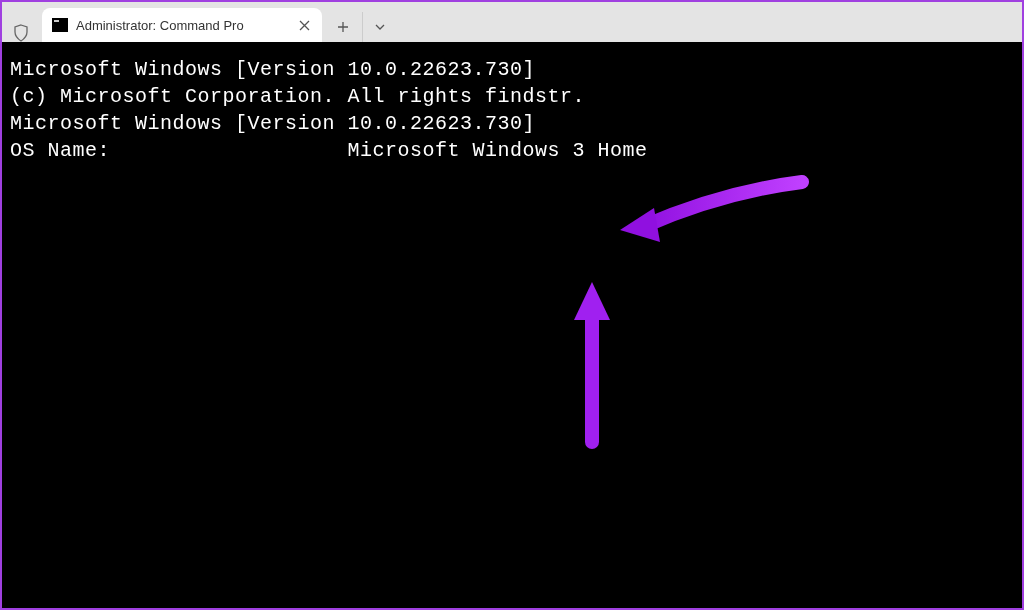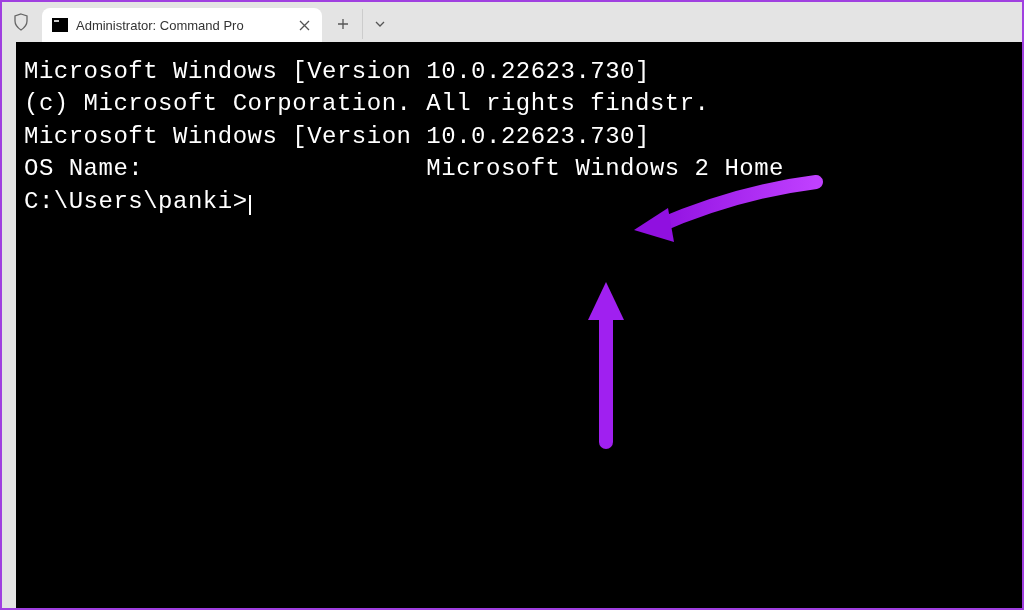--- a/index.html
+++ b/index.html
@@ -12,21 +12,21 @@
       height: 610px;
       background: #e4e4e4;
       font-family: "Segoe UI", sans-serif;
       border: 2px solid #a040e0;
       overflow: hidden;
     }
     .titlebar {
       height: 40px;
       background: #e4e4e4;
       display: flex;
-      align-items: center;
+      align-items: flex-end;
       padding-left: 10px;
     }
     .shield-icon {
       width: 18px;
       height: 18px;
       margin-right: 12px;
       display: flex;
       align-items: center;
       justify-content: center;
     }
@@ -94,26 +94,25 @@
       border-left: 1px solid #ccc;
     }
     .tab-action-btn:first-child {
       border-left: none;
     }
     .terminal {
       background: #000;
       height: calc(100% - 40px);
       padding: 14px 8px;
       font-family: Consolas, "Courier New", monospace;
-      font-size: 24px;
+      font-size: 20px;
       color: #fff;
       line-height: 1.35;
       letter-spacing: 0.5px;
       position: relative;
-      margin-left: 14px;
     }
     .term-line {
       white-space: pre;
     }
     .cursor {
       display: inline-block;
       width: 2px;
       height: 20px;
       background: #fff;
       vertical-align: text-bottom;
@@ -158,23 +157,22 @@
   </div>
 </div>
 
 <div class="terminal">
   <div class="term-line">Microsoft Windows [Version 10.0.22623.730]</div>
   <div class="term-line">(c) Microsoft Corporation. All rights findstr.</div>
   <div class="term-line"></div>
   <div class="term-line"></div>
   <div class="term-line">Microsoft Windows [Version 10.0.22623.730]</div>
   <div class="term-line"></div>
-  <div class="term-line">OS Name:                   Microsoft Windows 2 Home</div>
+  <div class="term-line">OS Name:                   Microsoft Windows 3 Home</div>
   <div class="term-line"></div>
-  <div class="term-line"><span>C:\Users\panki&gt;</span><span class="cursor"></span></div>
 
   <div class="arrow" style="left:600px; top:130px;">
     <svg width="220" height="80" viewBox="0 0 220 80">
       <defs>
         <linearGradient id="g1" x1="0" y1="0" x2="1" y2="0">
           <stop offset="0" stop-color="#9010e0"></stop>
           <stop offset="1" stop-color="#c040ff"></stop>
         </linearGradient>
       </defs>
       <path d="M200 10 Q120 20 40 55" stroke="url(#g1)" stroke-width="14" fill="none" stroke-linecap="round"></path>

